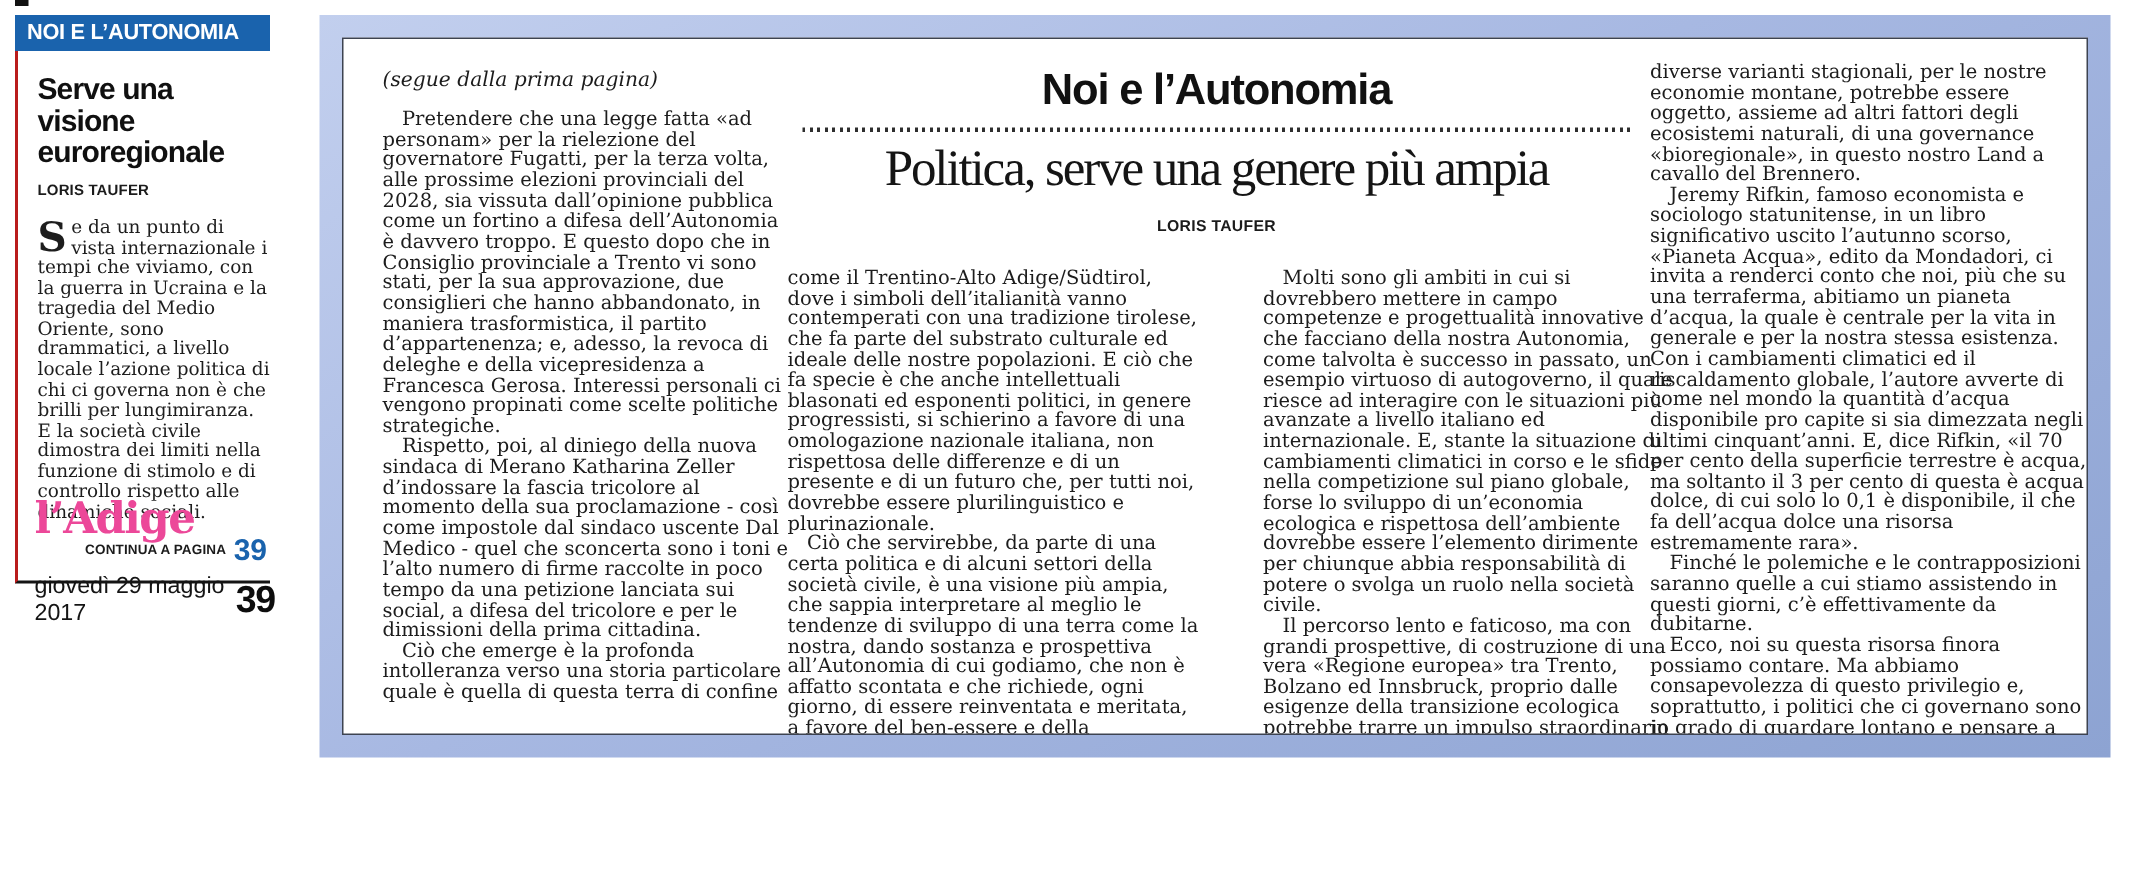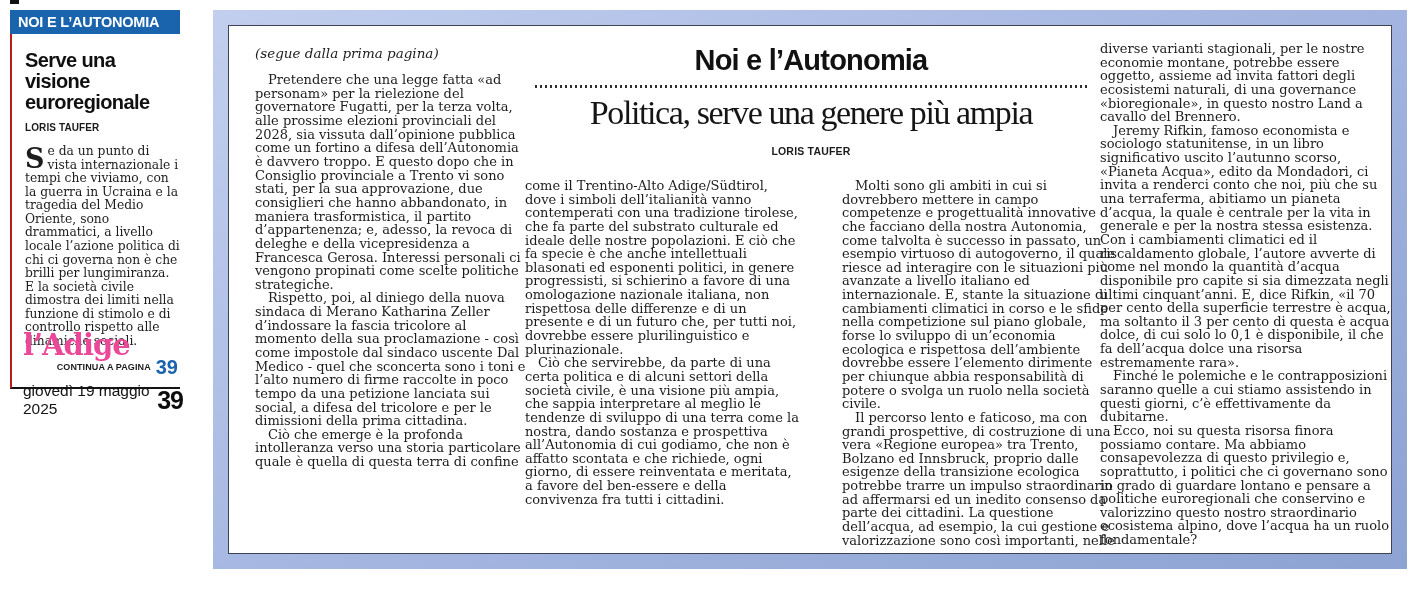--- a/index.html
+++ b/index.html
@@ -24,21 +24,21 @@
   .continua-label { font-size: 9px; font-weight: 700; letter-spacing: 0.1px; vertical-align: 4px; }
   .continua-num { font-size: 20px; font-weight: 700; color: var(--blue); margin-left: 5px; }
   .masthead { position: absolute; left: 13px; top: 318px; font-family: "DejaVu Serif", serif;
               font-weight: 700; font-size: 29px; letter-spacing: -1px; color: #ec4899; }
   .dateline { position: absolute; left: 13px; top: 372px; width: 160px; display: flex;
               align-items: center; justify-content: space-between; }
   .date-text { font-size: 15.5px; color: #141414; }
   .page-num { font-size: 25px; font-weight: 800; letter-spacing: -1px; color: #0d0d0d; }
 
   
-  .clip-frame { position: absolute; left: 213px; top: 10px; width: 1194px; height: 559px;
+  .clip-frame { position: absolute; left: 213px; top: 10px; width: 1194px; height: 495px;
                 padding: 15px;
                 background: linear-gradient(150deg, #c2cfee 0%, #a7b8e2 45%, #8da3d2 100%); }
   .clip-inner { position: relative; width: 100%; height: 100%; background: #ffffff;
                 border: 1px solid #3d4350; overflow: hidden; }
 
   .col { position: absolute; font-family: "DejaVu Serif", serif; font-size: 13px;
          line-height: 1.05; color: #1c1c1c; text-align: left; }
   .col p { margin: 0; }
   .col p.ind { text-indent: 13px; }
   .col1 { left: 26px;  top: 20px;  width: 272px; }
@@ -70,21 +70,21 @@
   <div class="side-box">
     <h2 class="side-title">Serve una visione euroregionale</h2>
     <div class="side-author">LORIS TAUFER</div>
     <p class="side-body"><span class="dropcap">S</span><span>e da un punto di vista internazionale i tempi che viviamo, con la guerra in Ucraina e la tragedia del Medio Oriente, sono drammatici, a livello locale l’azione politica di chi ci governa non è che brilli per lungimiranza. E la società civile dimostra dei limiti nella funzione di stimolo e di controllo rispetto alle dinamiche sociali.</span></p>
     <div class="continua">
       <span class="continua-label">CONTINUA A PAGINA</span><span class="continua-num">39</span>
     </div>
   </div>
   <div class="masthead">l’Adige</div>
   <div class="dateline">
-    <span class="date-text">giovedì 19 maggio 2025</span>
+    <span class="date-text">giovedì 29 maggio 2017</span>
     <span class="page-num">39</span>
   </div>
 </aside>
 
 <div class="clip-frame">
   <div class="clip-inner">
 
     <div class="col col1">
       <div class="segue">(segue dalla prima pagina)</div>
       <p class="ind">Pretendere che una legge fatta «ad personam» per la rielezione del governatore Fugatti, per la terza volta, alle prossime elezioni provinciali del 2028, sia vissuta dall’opinione pubblica come un fortino a difesa dell’Autonomia è davvero troppo. E questo dopo che in Consiglio provinciale a Trento vi sono stati, per la sua approvazione, due consiglieri che hanno abbandonato, in maniera trasformistica, il partito d’appartenenza; e, adesso, la revoca di deleghe e della vicepresidenza a Francesca Gerosa. Interessi personali ci vengono propinati come scelte politiche strategiche.</p>
@@ -103,20 +103,20 @@
       <p>come il Trentino-Alto Adige/Südtirol, dove i simboli dell’italianità vanno contemperati con una tradizione tirolese, che fa parte del substrato culturale ed ideale delle nostre popolazioni. E ciò che fa specie è che anche intellettuali blasonati ed esponenti politici, in genere progressisti, si schierino a favore di una omologazione nazionale italiana, non rispettosa delle differenze e di un presente e di un futuro che, per tutti noi, dovrebbe essere plurilinguistico e plurinazionale.</p>
       <p class="ind">Ciò che servirebbe, da parte di una certa politica e di alcuni settori della società civile, è una visione più ampia, che sappia interpretare al meglio le tendenze di sviluppo di una terra come la nostra, dando sostanza e prospettiva all’Autonomia di cui godiamo, che non è affatto scontata e che richiede, ogni giorno, di essere reinventata e meritata, a favore del ben-essere e della convivenza fra tutti i cittadini.</p>
     </div>
 
     <div class="col col3">
       <p class="ind">Molti sono gli ambiti in cui si dovrebbero mettere in campo competenze e progettualità innovative che facciano della nostra Autonomia, come talvolta è successo in passato, un esempio virtuoso di autogoverno, il quale riesce ad interagire con le situazioni più avanzate a livello italiano ed internazionale. E, stante la situazione di cambiamenti climatici in corso e le sfide nella competizione sul piano globale, forse lo sviluppo di un’economia ecologica e rispettosa dell’ambiente dovrebbe essere l’elemento dirimente per chiunque abbia responsabilità di potere o svolga un ruolo nella società civile.</p>
       <p class="ind">Il percorso lento e faticoso, ma con grandi prospettive, di costruzione di una vera «Regione europea» tra Trento, Bolzano ed Innsbruck, proprio dalle esigenze della transizione ecologica potrebbe trarre un impulso straordinario ad affermarsi ed un inedito consenso da parte dei cittadini. La questione dell’acqua, ad esempio, la cui gestione e valorizzazione sono così importanti, nelle</p>
     </div>
 
     <div class="col col4">
-      <p>diverse varianti stagionali, per le nostre economie montane, potrebbe essere oggetto, assieme ad invita fattori degli ecosistemi naturali, di una governance «bioregionale», in questo nostro Land a cavallo del Brennero.</p>
+      <p>diverse varianti stagionali, per le nostre economie montane, potrebbe essere oggetto, assieme ad altri fattori degli ecosistemi naturali, di una governance «bioregionale», in questo nostro Land a cavallo del Brennero.</p>
       <p class="ind">Jeremy Rifkin, famoso economista e sociologo statunitense, in un libro significativo uscito l’autunno scorso, «Pianeta Acqua», edito da Mondadori, ci invita a renderci conto che noi, più che su una terraferma, abitiamo un pianeta d’acqua, la quale è centrale per la vita in generale e per la nostra stessa esistenza. Con i cambiamenti climatici ed il riscaldamento globale, l’autore avverte di come nel mondo la quantità d’acqua disponibile pro capite si sia dimezzata negli ultimi cinquant’anni. E, dice Rifkin, «il 70 per cento della superficie terrestre è acqua, ma soltanto il 3 per cento di questa è acqua dolce, di cui solo lo 0,1 è disponibile, il che fa dell’acqua dolce una risorsa estremamente rara».</p>
       <p class="ind">Finché le polemiche e le contrapposizioni saranno quelle a cui stiamo assistendo in questi giorni, c’è effettivamente da dubitarne.</p>
       <p class="ind">Ecco, noi su questa risorsa finora possiamo contare. Ma abbiamo consapevolezza di questo privilegio e, soprattutto, i politici che ci governano sono in grado di guardare lontano e pensare a politiche euroregionali che conservino e valorizzino questo nostro straordinario ecosistema alpino, dove l’acqua ha un ruolo fondamentale?</p>
     </div>
 
   </div>
 </div>
 
 </body></html>

